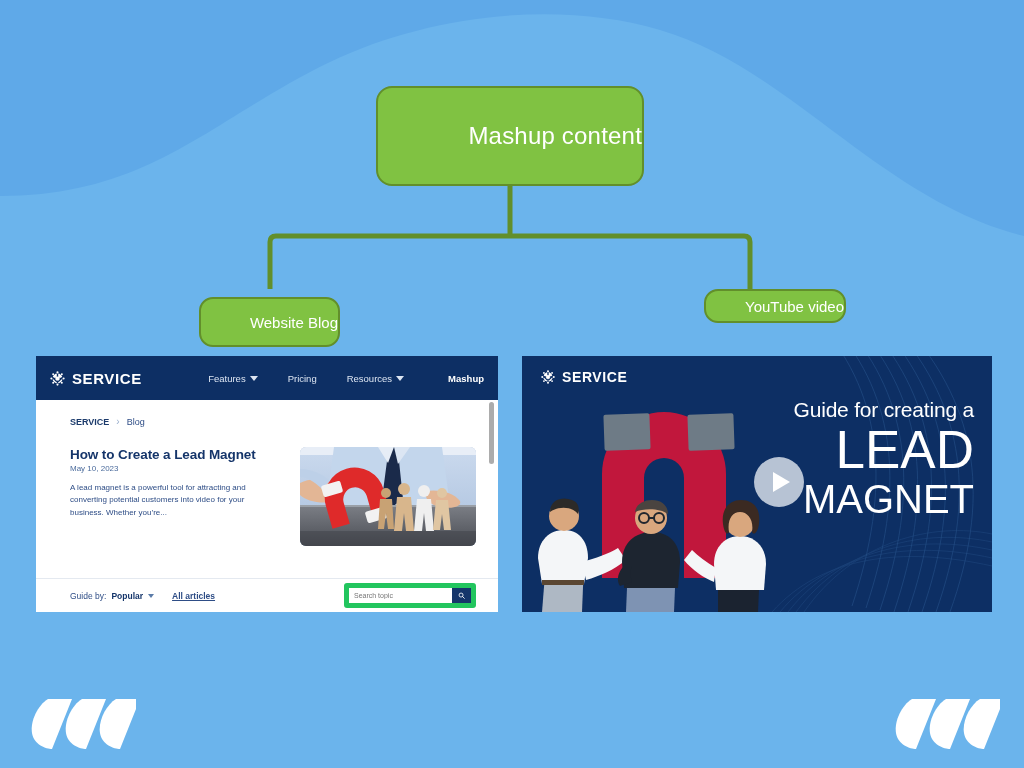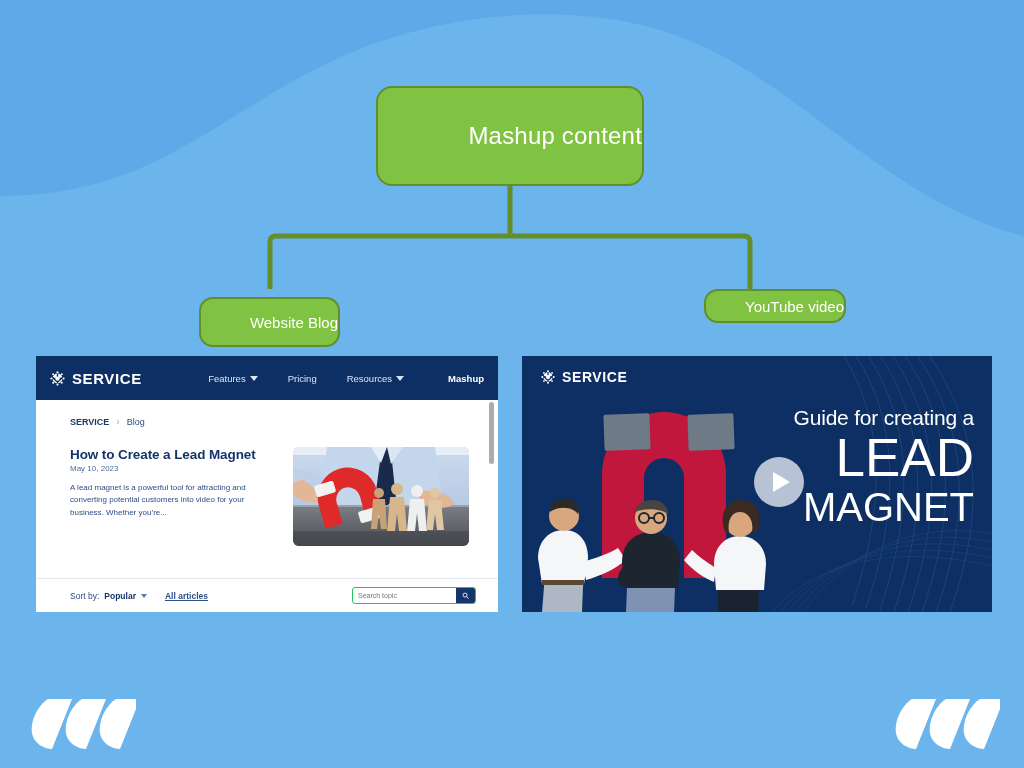--- a/index.html
+++ b/index.html
@@ -144,20 +144,21 @@
     font-size: 9px;
     color: #2E4D86;
   }
   .crumb-strong { font-weight: bold; color: #1B3A6B; }
   .crumb-sep { color: #9BB0CE; font-size: 10px; }
   .crumb-link { color: #2E4D86; }
   .post-row {
     display: flex;
     margin-top: 20px;
     gap: 18px;
+    justify-content: space-between;
   }
   .post-text { width: 205px; }
   .post-title {
     font-size: 13.5px;
     font-weight: bold;
     color: #15356A;
     letter-spacing: -0.1px;
   }
   .post-date {
     margin-top: 2px;
@@ -208,21 +209,21 @@
     margin-left: 18px;
     font-size: 8.5px;
     color: #2E4D86;
     text-decoration: underline;
     font-weight: bold;
   }
   .search-wrap {
     margin-left: auto;
     display: flex;
     align-items: center;
-    border: 1px solid #22c55e;
+    border: 5px solid #22c55e;
     border-radius: 3px;
     height: 15px;
     width: 122px;
     overflow: hidden;
     background: #fff;
   }
   .search-input {
     border: none;
     outline: none;
     flex: 1;
@@ -275,21 +276,21 @@
     top: 13px;
     display: flex;
     align-items: center;
     gap: 6px;
     z-index: 6;
   }
   .video-brand .brand-name { font-size: 14px; }
   .yt-headline {
     position: absolute;
     right: 18px;
-    top: 50px;
+    top: 42px;
     text-align: right;
     z-index: 5;
     color: #FFFFFF;
   }
   .yt-line1 {
     font-size: 21px;
     letter-spacing: -0.2px;
   }
   .yt-line2 {
     font-size: 53px;
@@ -465,21 +466,21 @@
               <path d="M136,53 L148,53 L151,83 L144,83 L142,67 L140,83 L133,83 Z"></path>
             </g>
 
             <rect x="0" y="84" width="176" height="15" fill="#3B3E45" opacity="0.45"></rect>
           </svg>
         </div>
       </div>
 
       <div class="blog-footer">
         <div class="sortby">
-          <span>Sort by:</span>
+          <span>Guide by:</span>
           <span class="sort-value">Popular</span>
           <i class="caret-sm"></i>
         </div>
         <a class="all-articles" href="#">All articles</a>
         <div class="search-wrap">
           <input class="search-input" type="text" placeholder="Search topic" style="">
           <button class="search-btn">
             <svg width="9" height="9" viewBox="0 0 16 16">
               <circle cx="7" cy="7" r="4.6" fill="none" stroke="#FFFFFF" stroke-width="1.9"></circle>
               <line x1="10.4" y1="10.4" x2="14.5" y2="14.5" stroke="#FFFFFF" stroke-width="2" stroke-linecap="round"></line>

